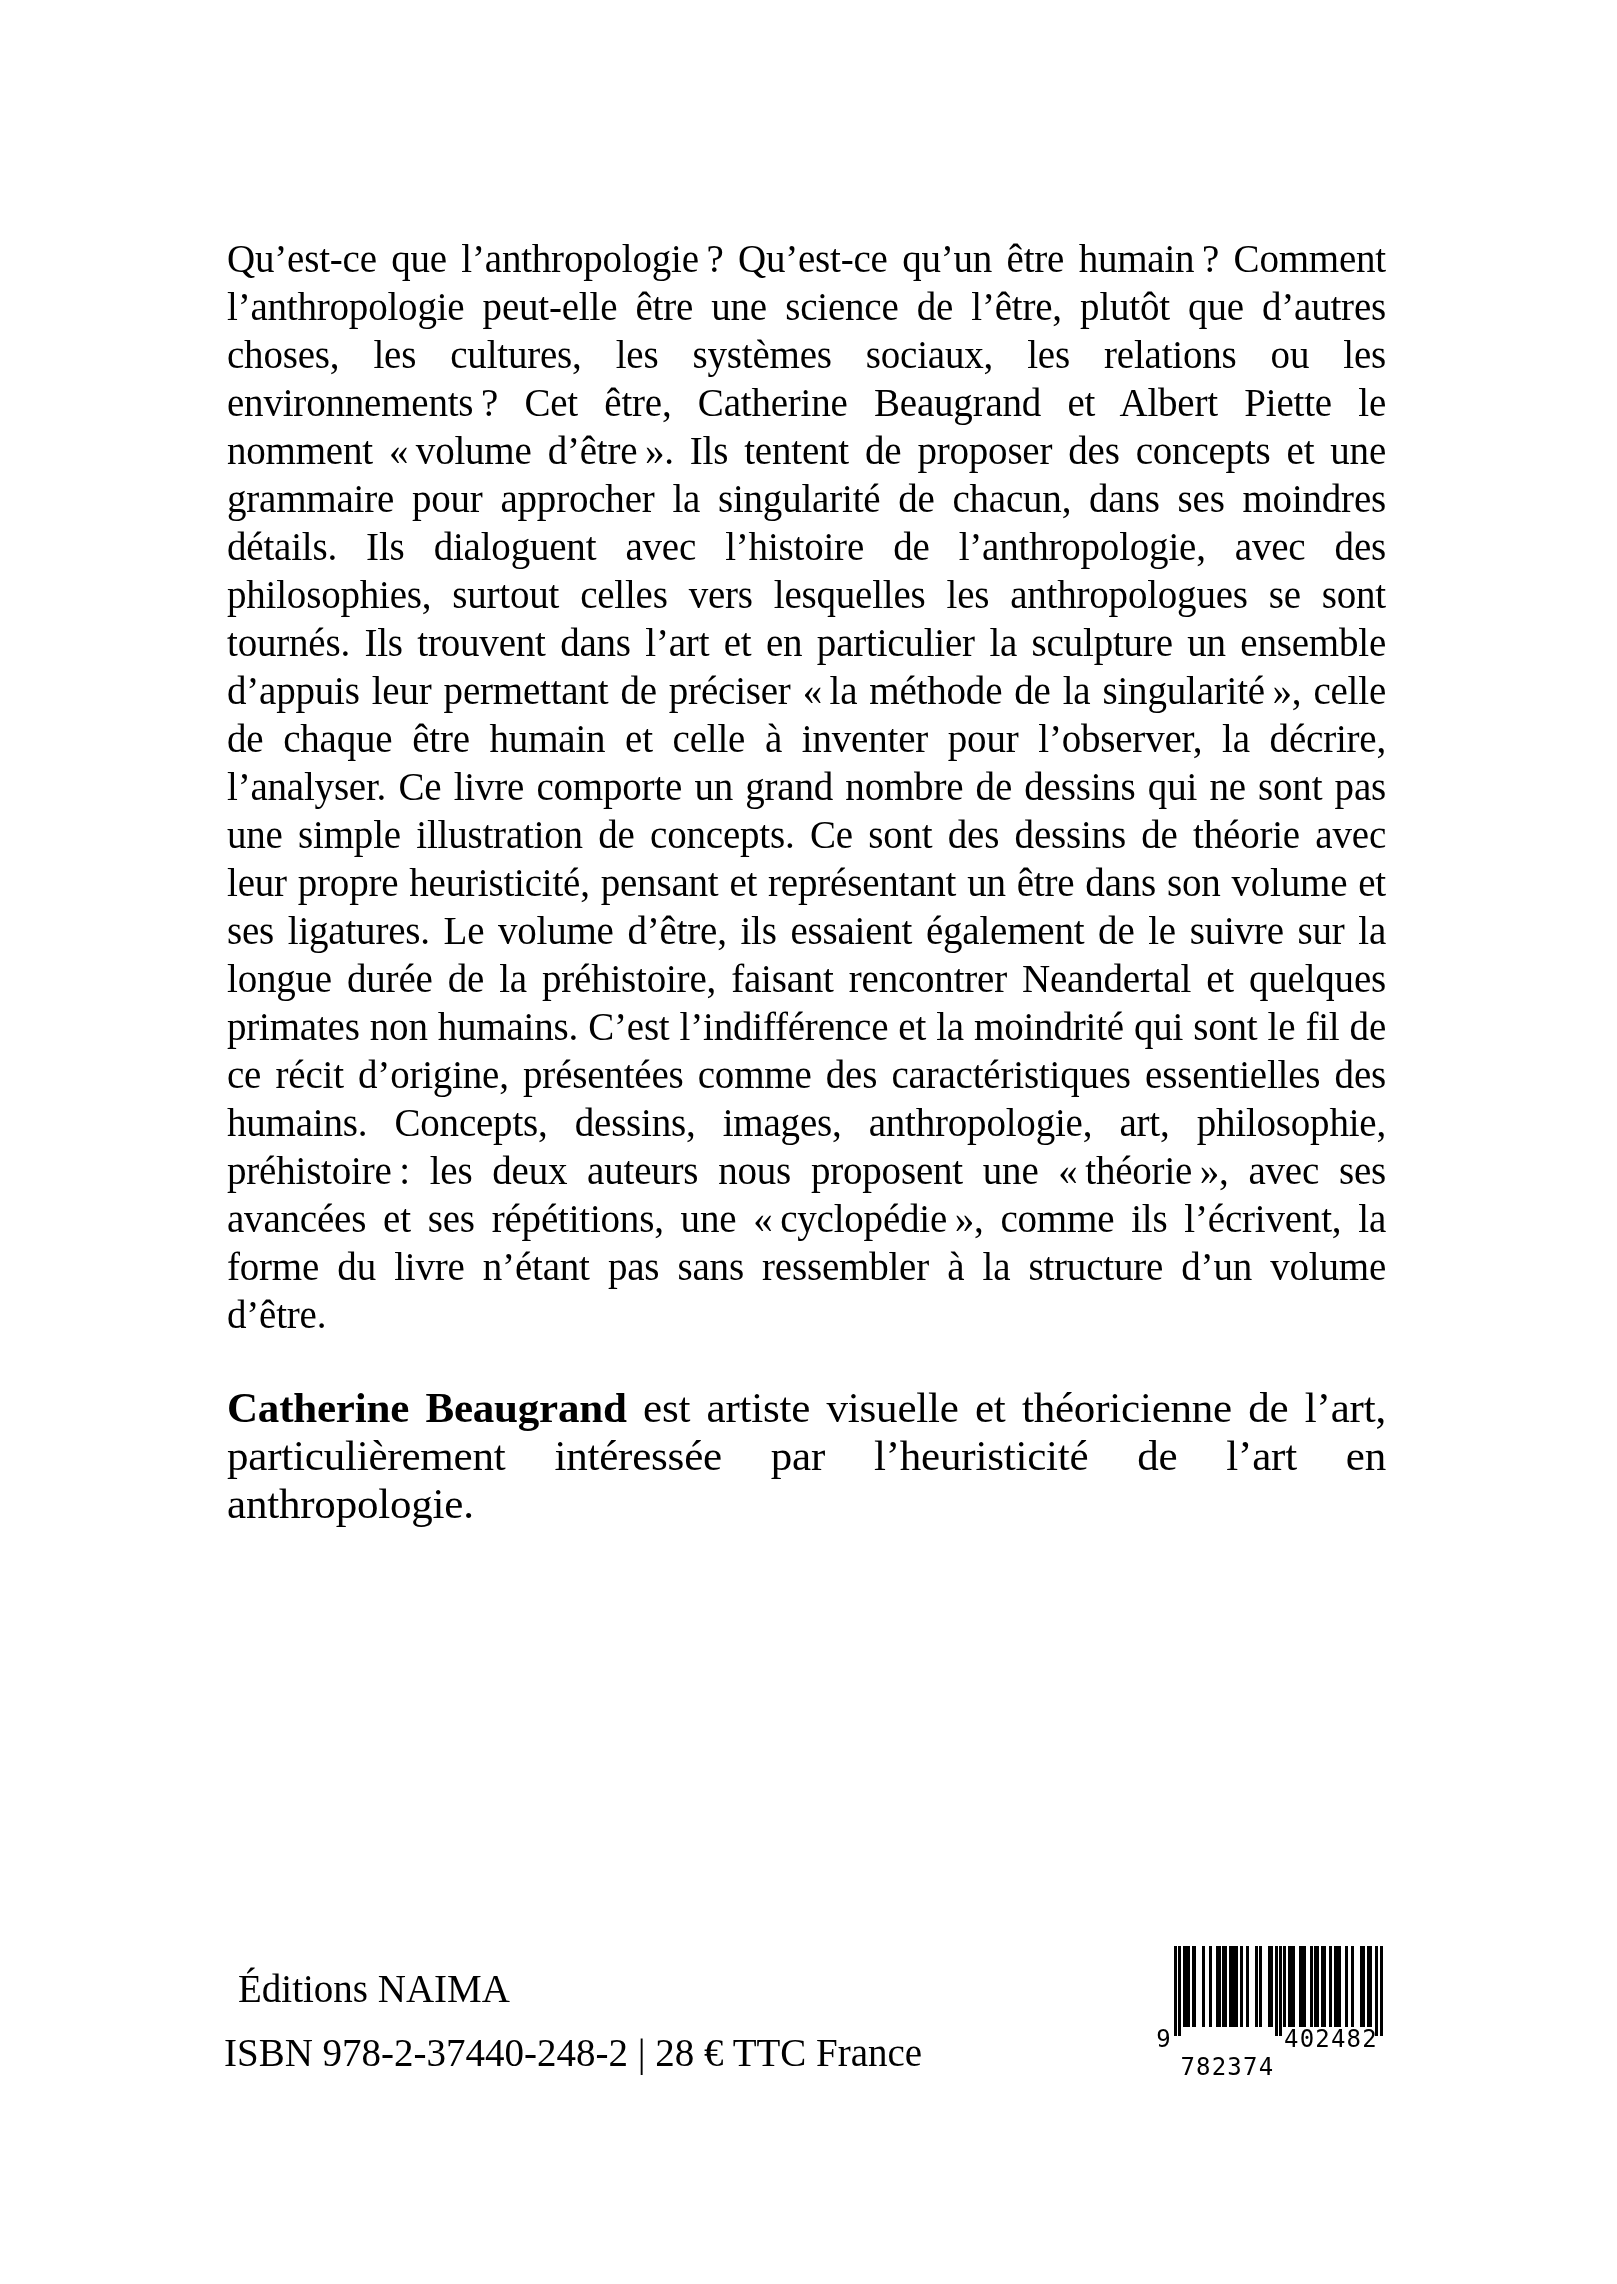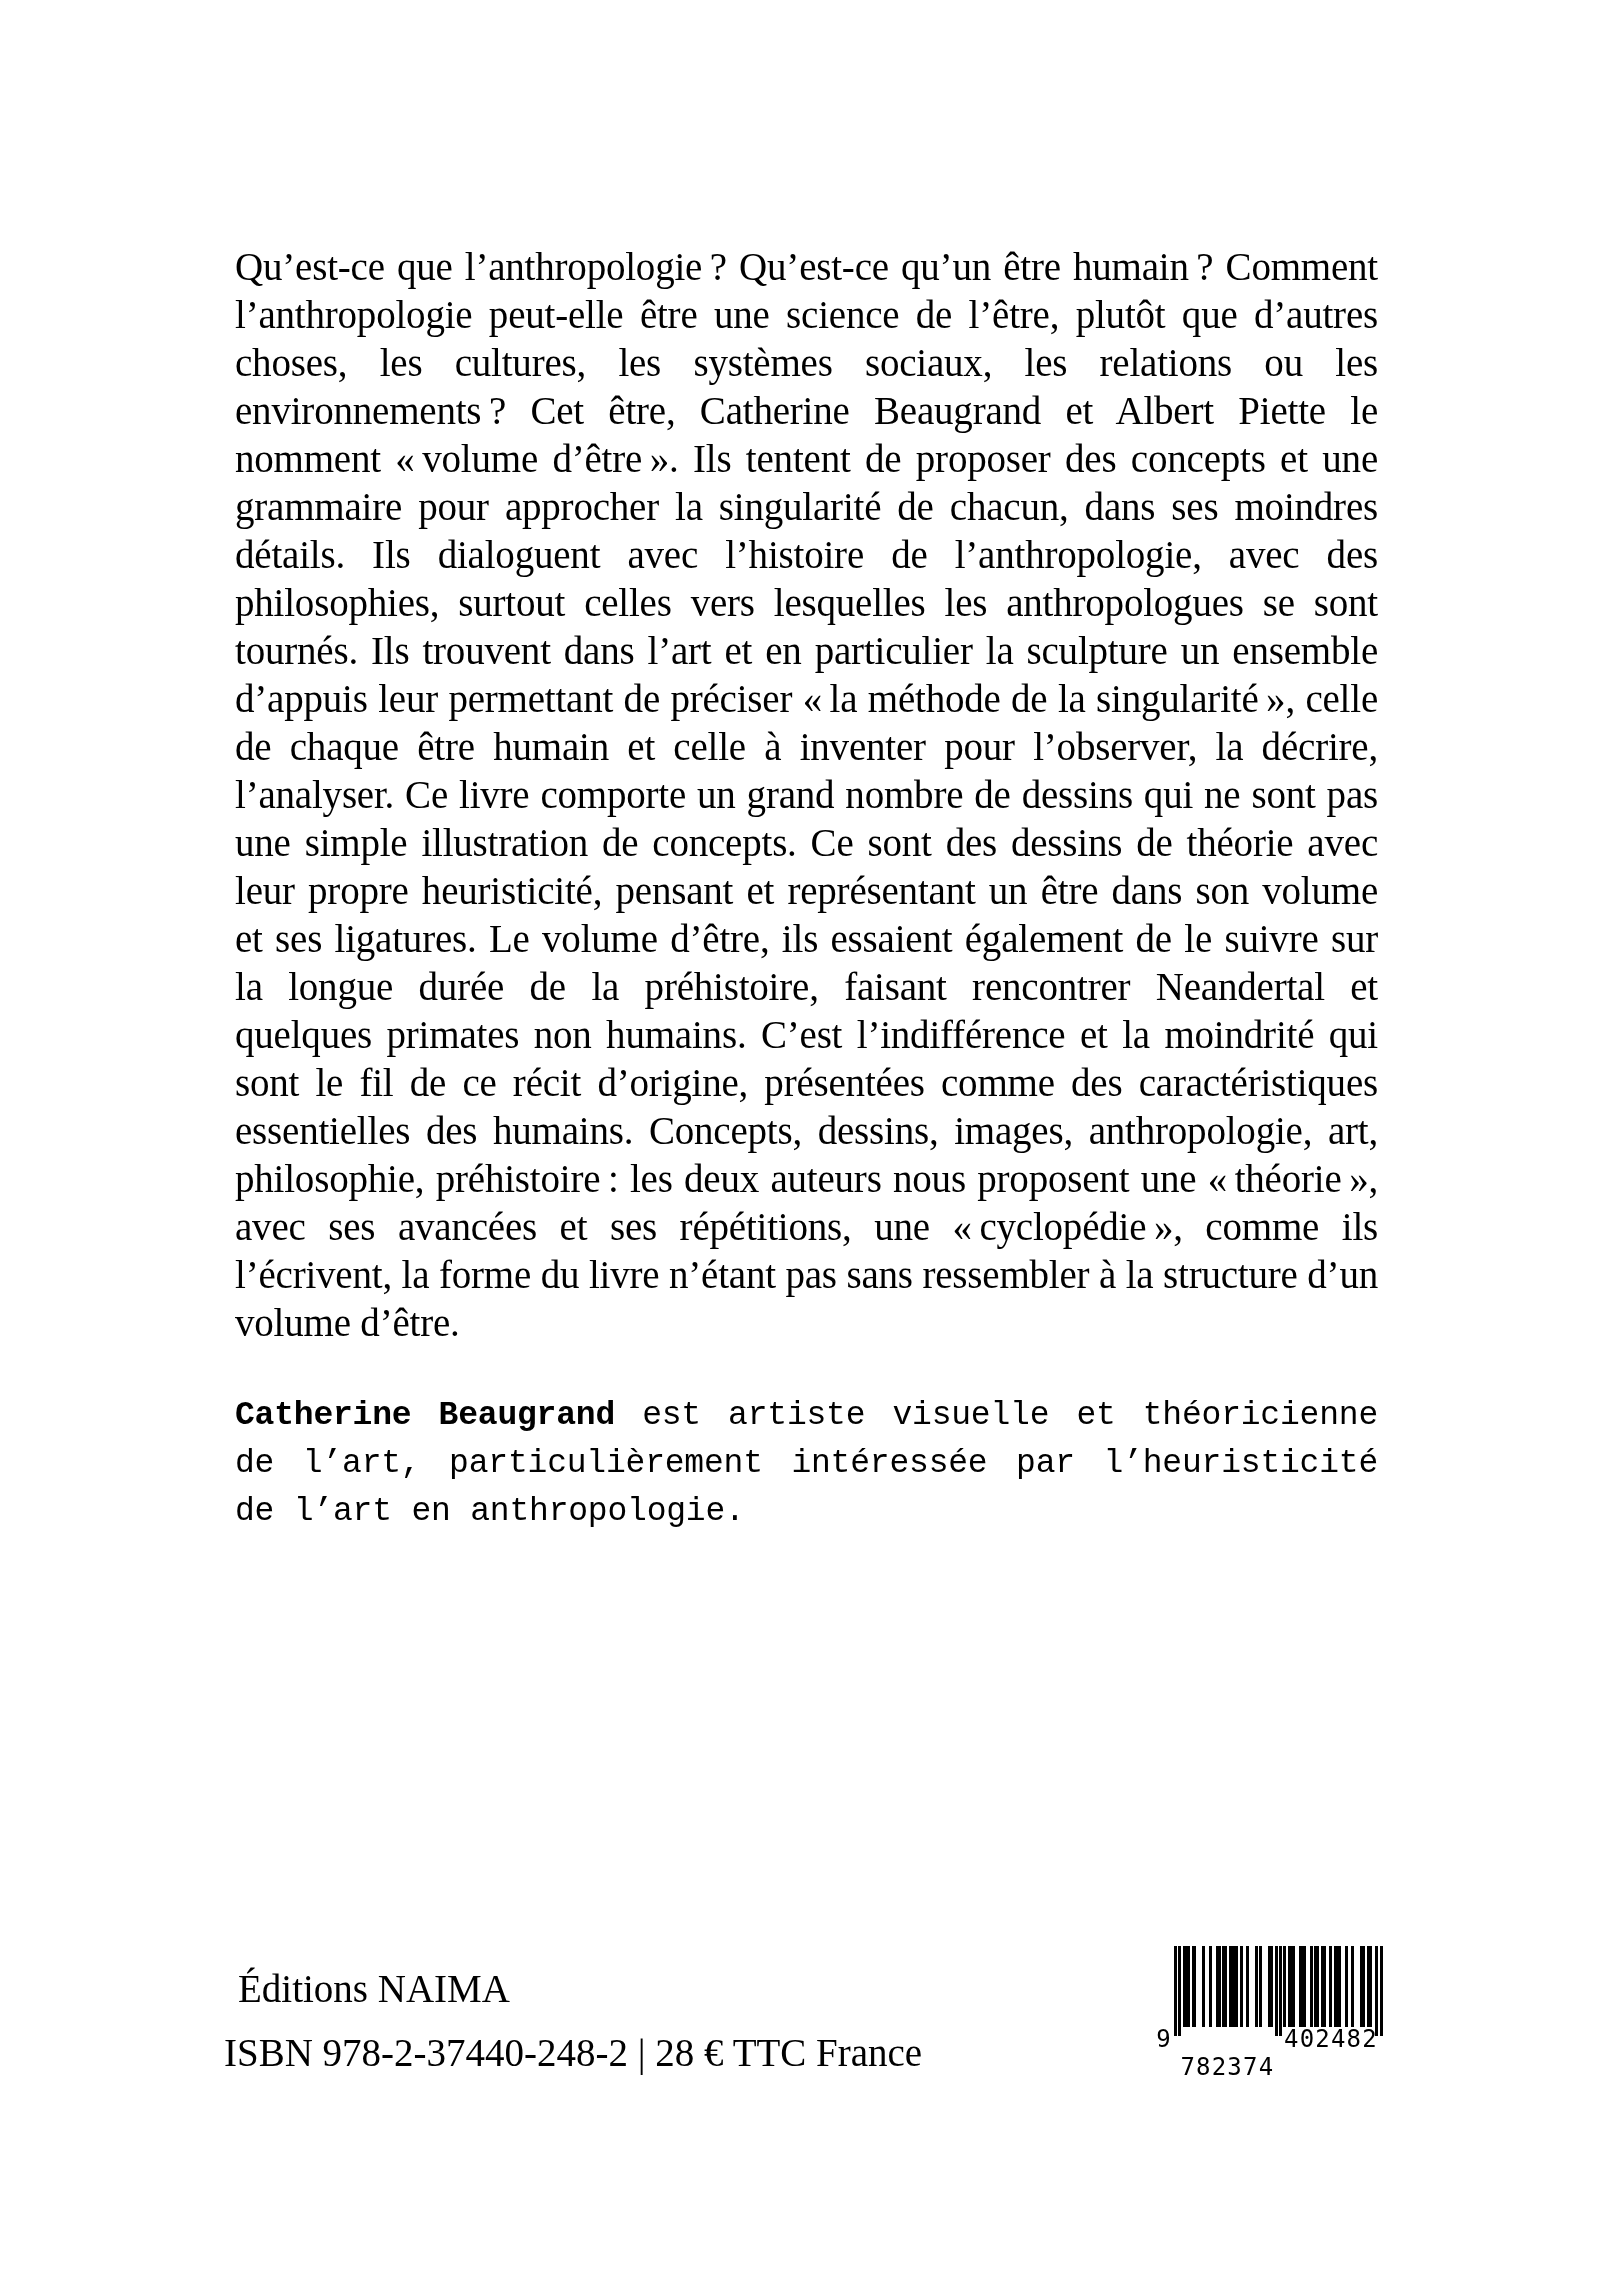--- a/index.html
+++ b/index.html
@@ -20,29 +20,28 @@
     position: absolute;
     left: 227px;
     top: 235px;
     width: 1159px;
   }
   .synopsis {
     font-size: 39px;
     line-height: 48px;
     letter-spacing: -0.2px;
     text-align: justify;
-    margin: 8px;
+    margin: 0;
   }
   .bio {
-    font-size: 33px;
+    font-size: 43px;
     line-height: 48px;
     letter-spacing: -0.2px;
     text-align: justify;
-    margin: 8px;
-    font-family: Liberation Mono, monospace;
+    margin: 0;
   }
   .bio-1 { margin-top: 45px; }
   .bio-2 { margin-top: 34px; }
   .bio .author-name { font-weight: bold; }
   .publisher-block {
     position: absolute;
     left: 224px;
     top: 1950px;
     font-size: 39px;
     line-height: 50px;

